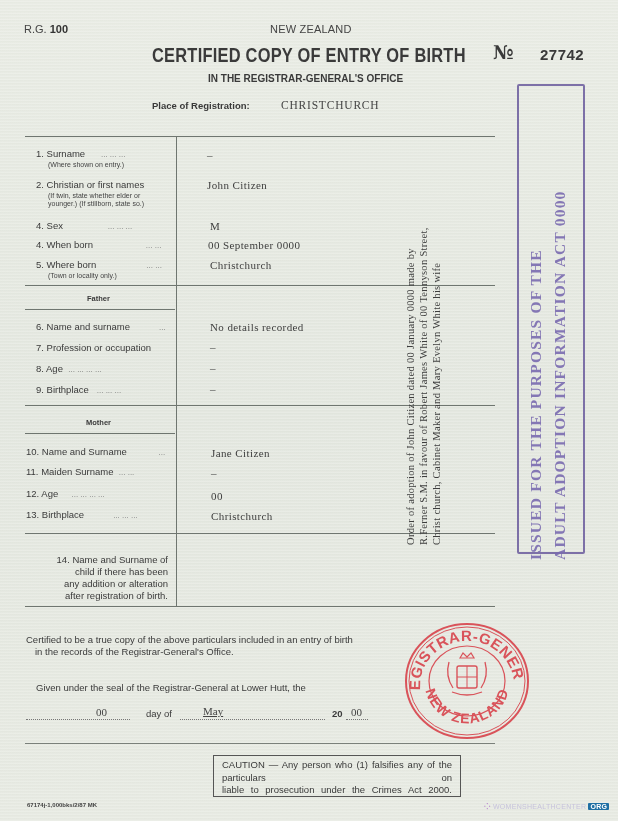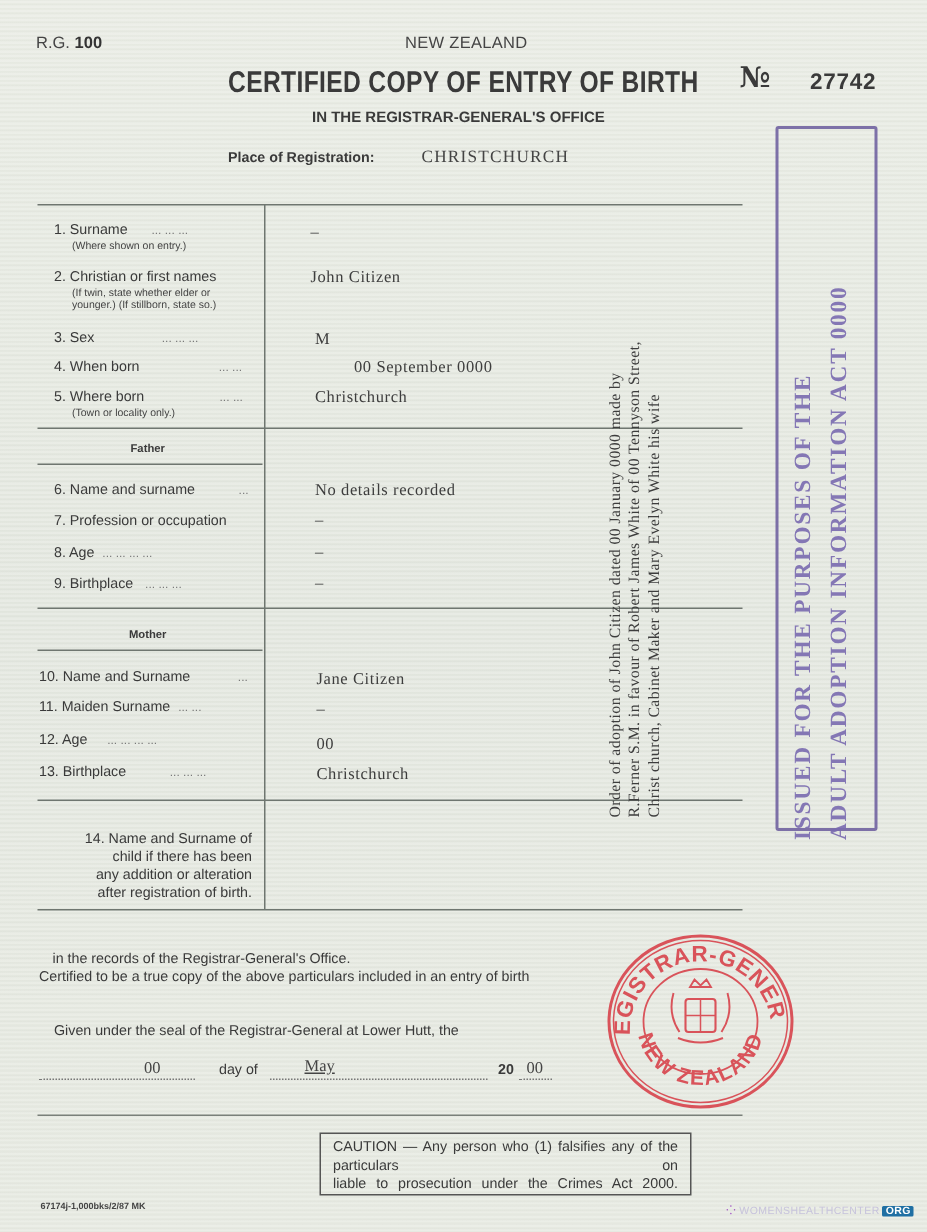--- a/index.html
+++ b/index.html
@@ -99,25 +99,25 @@
 
   <div class="lbl" style="left:36px; top:148px;"><span>1. Surname</span> &nbsp;&nbsp;&nbsp;&nbsp; <span class="dots">...   ...   ...</span></div>
   <div class="note" style="left:48px; top:160px;">(Where shown on entry.)</div>
   <div class="val" style="left:207px; top:149px;">–</div>
 
   <div class="lbl" style="left:36px; top:179px;">2. Christian or first names</div>
   <div class="note" style="left:48px; top:191px;">(If twin, state whether elder or</div>
   <div class="note" style="left:48px; top:199px;">younger.) (If stillborn, state so.)</div>
   <div class="val" style="left:207px; top:179px;">John Citizen</div>
 
-  <div class="lbl" style="left:36px; top:220px;"><span>3. Sex</span> &nbsp;&nbsp;&nbsp;&nbsp;&nbsp;&nbsp;&nbsp;&nbsp;&nbsp;&nbsp;&nbsp;&nbsp;&nbsp;&nbsp;&nbsp; <span class="dots">...   ...   ...</span></div>
+  <div class="lbl" style="left:36px; top:220px;"><span>4. Sex</span> &nbsp;&nbsp;&nbsp;&nbsp;&nbsp;&nbsp;&nbsp;&nbsp;&nbsp;&nbsp;&nbsp;&nbsp;&nbsp;&nbsp;&nbsp; <span class="dots">...   ...   ...</span></div>
   <div class="val" style="left:210px; top:220px;">M</div>
 
   <div class="lbl" style="left:36px; top:239px;"><span>4. When born</span> &nbsp;&nbsp;&nbsp;&nbsp;&nbsp;&nbsp;&nbsp;&nbsp;&nbsp;&nbsp;&nbsp;&nbsp;&nbsp;&nbsp;&nbsp;&nbsp;&nbsp;&nbsp; <span class="dots">...   ...</span></div>
-  <div class="val" style="left:208px; top:239px;margin-left:28px;">00 September 0000</div>
+  <div class="val" style="left:208px; top:239px;">00 September 0000</div>
 
   <div class="lbl" style="left:36px; top:259px;"><span>5. Where born</span> &nbsp;&nbsp;&nbsp;&nbsp;&nbsp;&nbsp;&nbsp;&nbsp;&nbsp;&nbsp;&nbsp;&nbsp;&nbsp;&nbsp;&nbsp;&nbsp;&nbsp; <span class="dots">...   ...</span></div>
   <div class="note" style="left:48px; top:271px;">(Town or locality only.)</div>
   <div class="val" style="left:210px; top:259px;">Christchurch</div>
 
   <div class="sect" style="left:87px; top:294px;">Father</div>
   <div class="lbl" style="left:36px; top:321px;"><span>6. Name and surname</span> &nbsp;&nbsp;&nbsp;&nbsp;&nbsp;&nbsp;&nbsp;&nbsp;&nbsp; <span class="dots">...</span></div>
   <div class="val" style="left:210px; top:321px;">No details recorded</div>
   <div class="lbl" style="left:36px; top:342px;">7. Profession or occupation</div>
   <div class="val" style="left:210px; top:341px;">–</div>
@@ -149,22 +149,22 @@
     <div>Christ church, Cabinet Maker and Mary Evelyn White his wife</div>
   </div>
 
   <div class="stamp-box"></div>
   <div class="stamp-text">
     <div>ISSUED FOR THE PURPOSES OF THE</div>
     <div>ADULT ADOPTION INFORMATION ACT 0000</div>
   </div>
 
   <div class="cert">
+    <div>Certified to be a true copy of the above particulars included in an entry of birth</div>
     <div style="padding-left:9px;">in the records of the Registrar-General's Office.</div>
-    <div>Certified to be a true copy of the above particulars included in an entry of birth</div>
   </div>
   <div class="given">Given under the seal of the Registrar-General at Lower Hutt, the</div>
 
   <div class="dotfill" style="left:26px; top:719px; width:104px;"></div>
   <div class="dateline hand" style="left:96px; top:706px;">00</div>
   <div class="dateline" style="left:146px;">day of</div>
   <div class="dotfill" style="left:180px; top:719px; width:145px;"></div>
   <div class="dateline hand" style="left:203px; top:705px;text-decoration:underline;">May</div>
   <div class="dateline" style="left:332px; font-weight:bold;">20</div>
   <div class="dotfill" style="left:346px; top:719px; width:22px;"></div>

